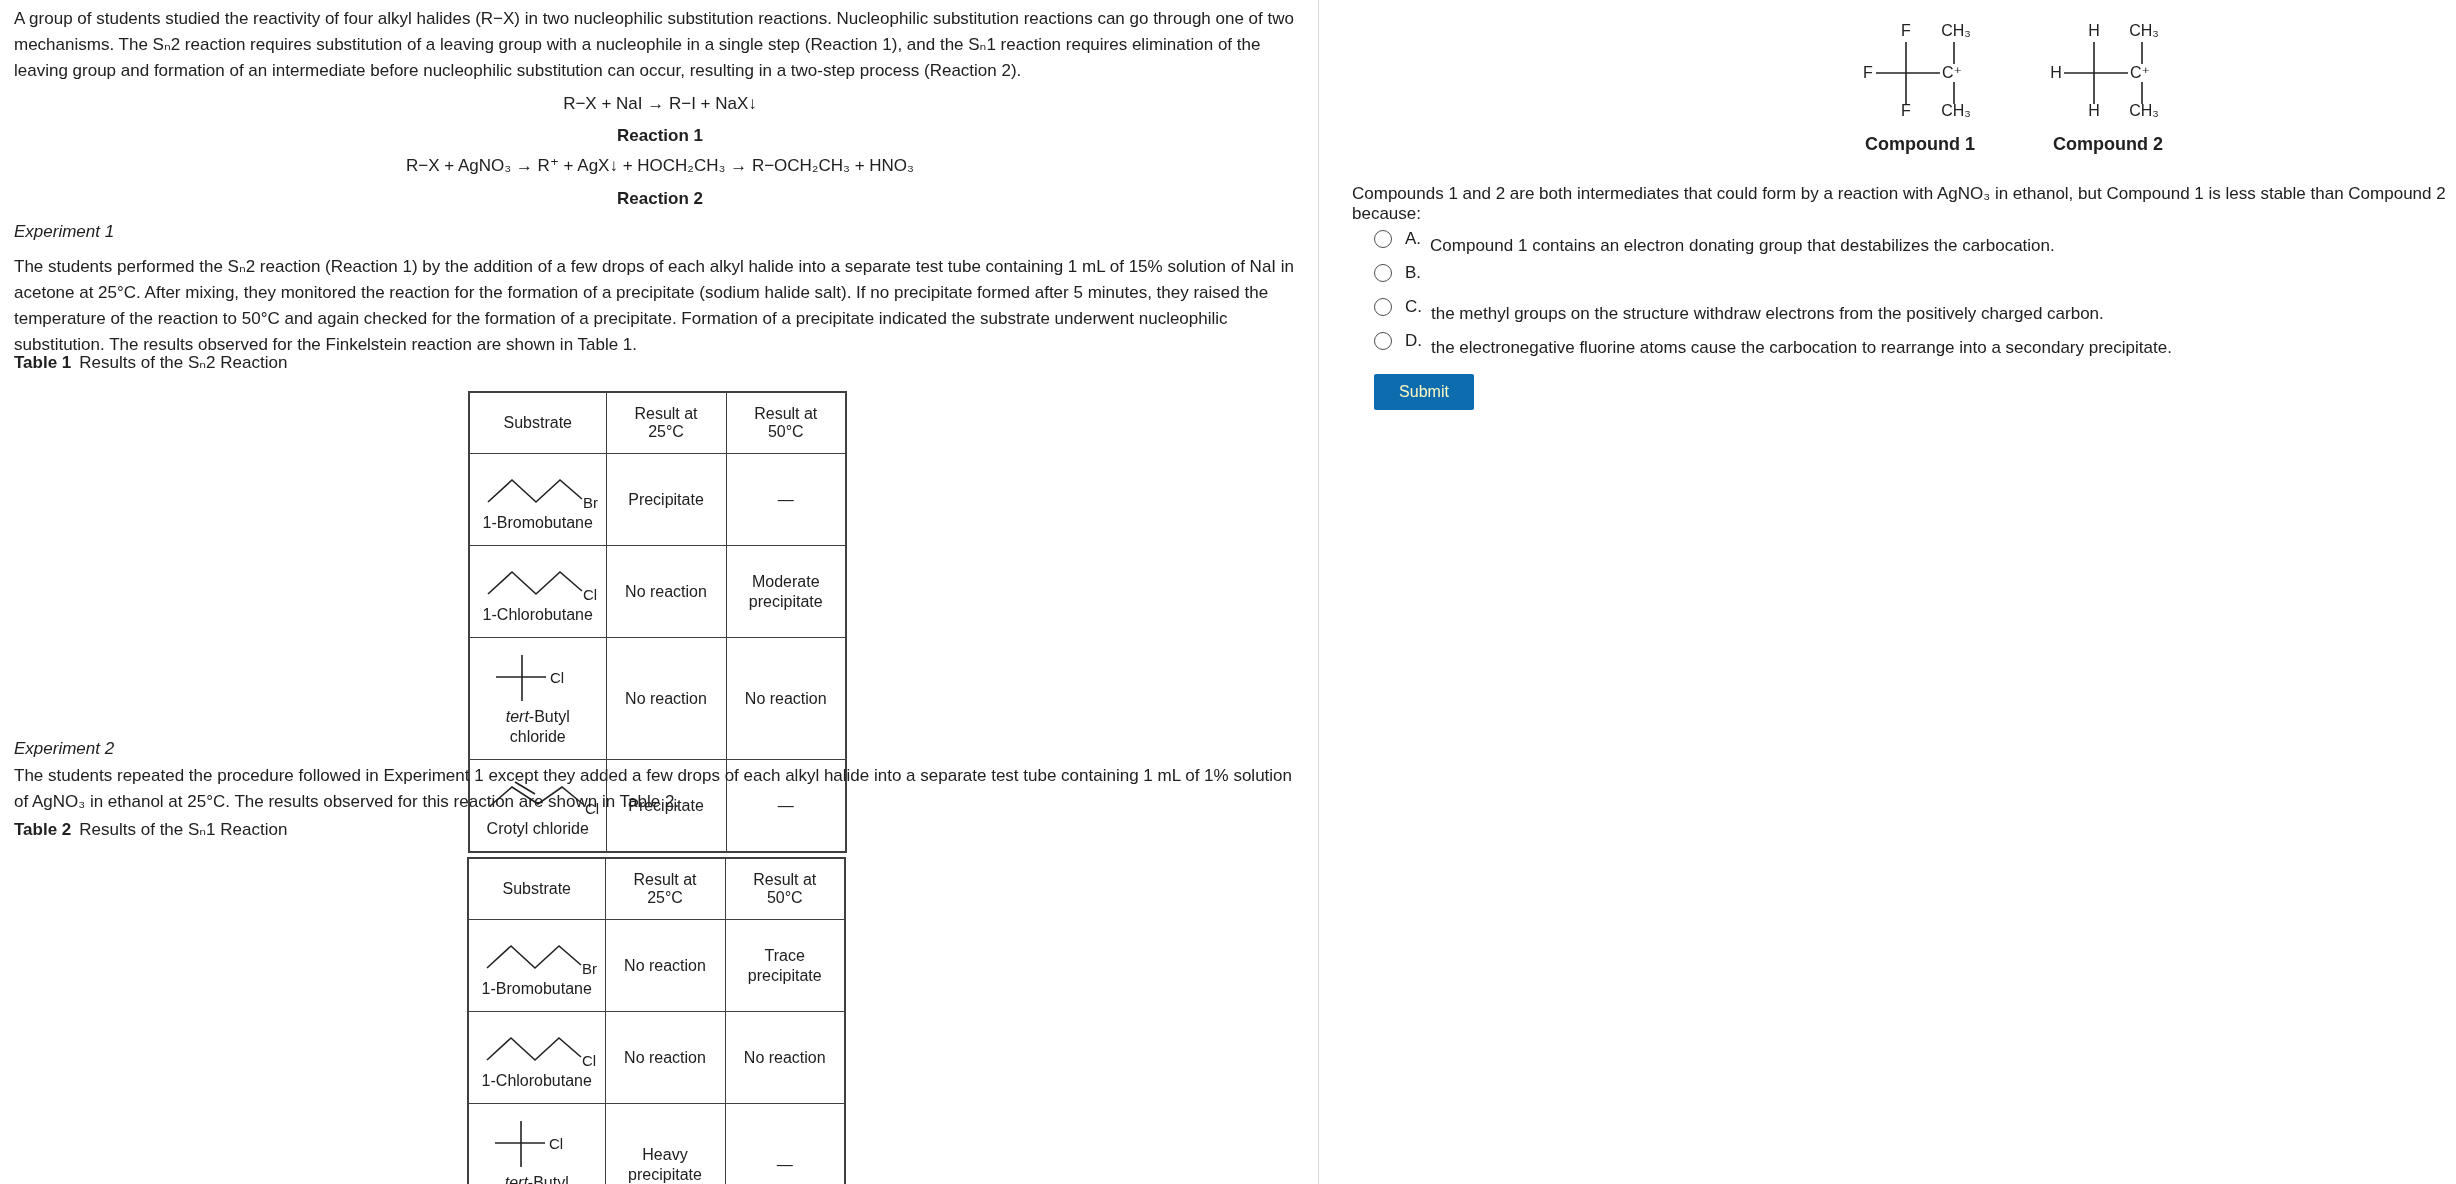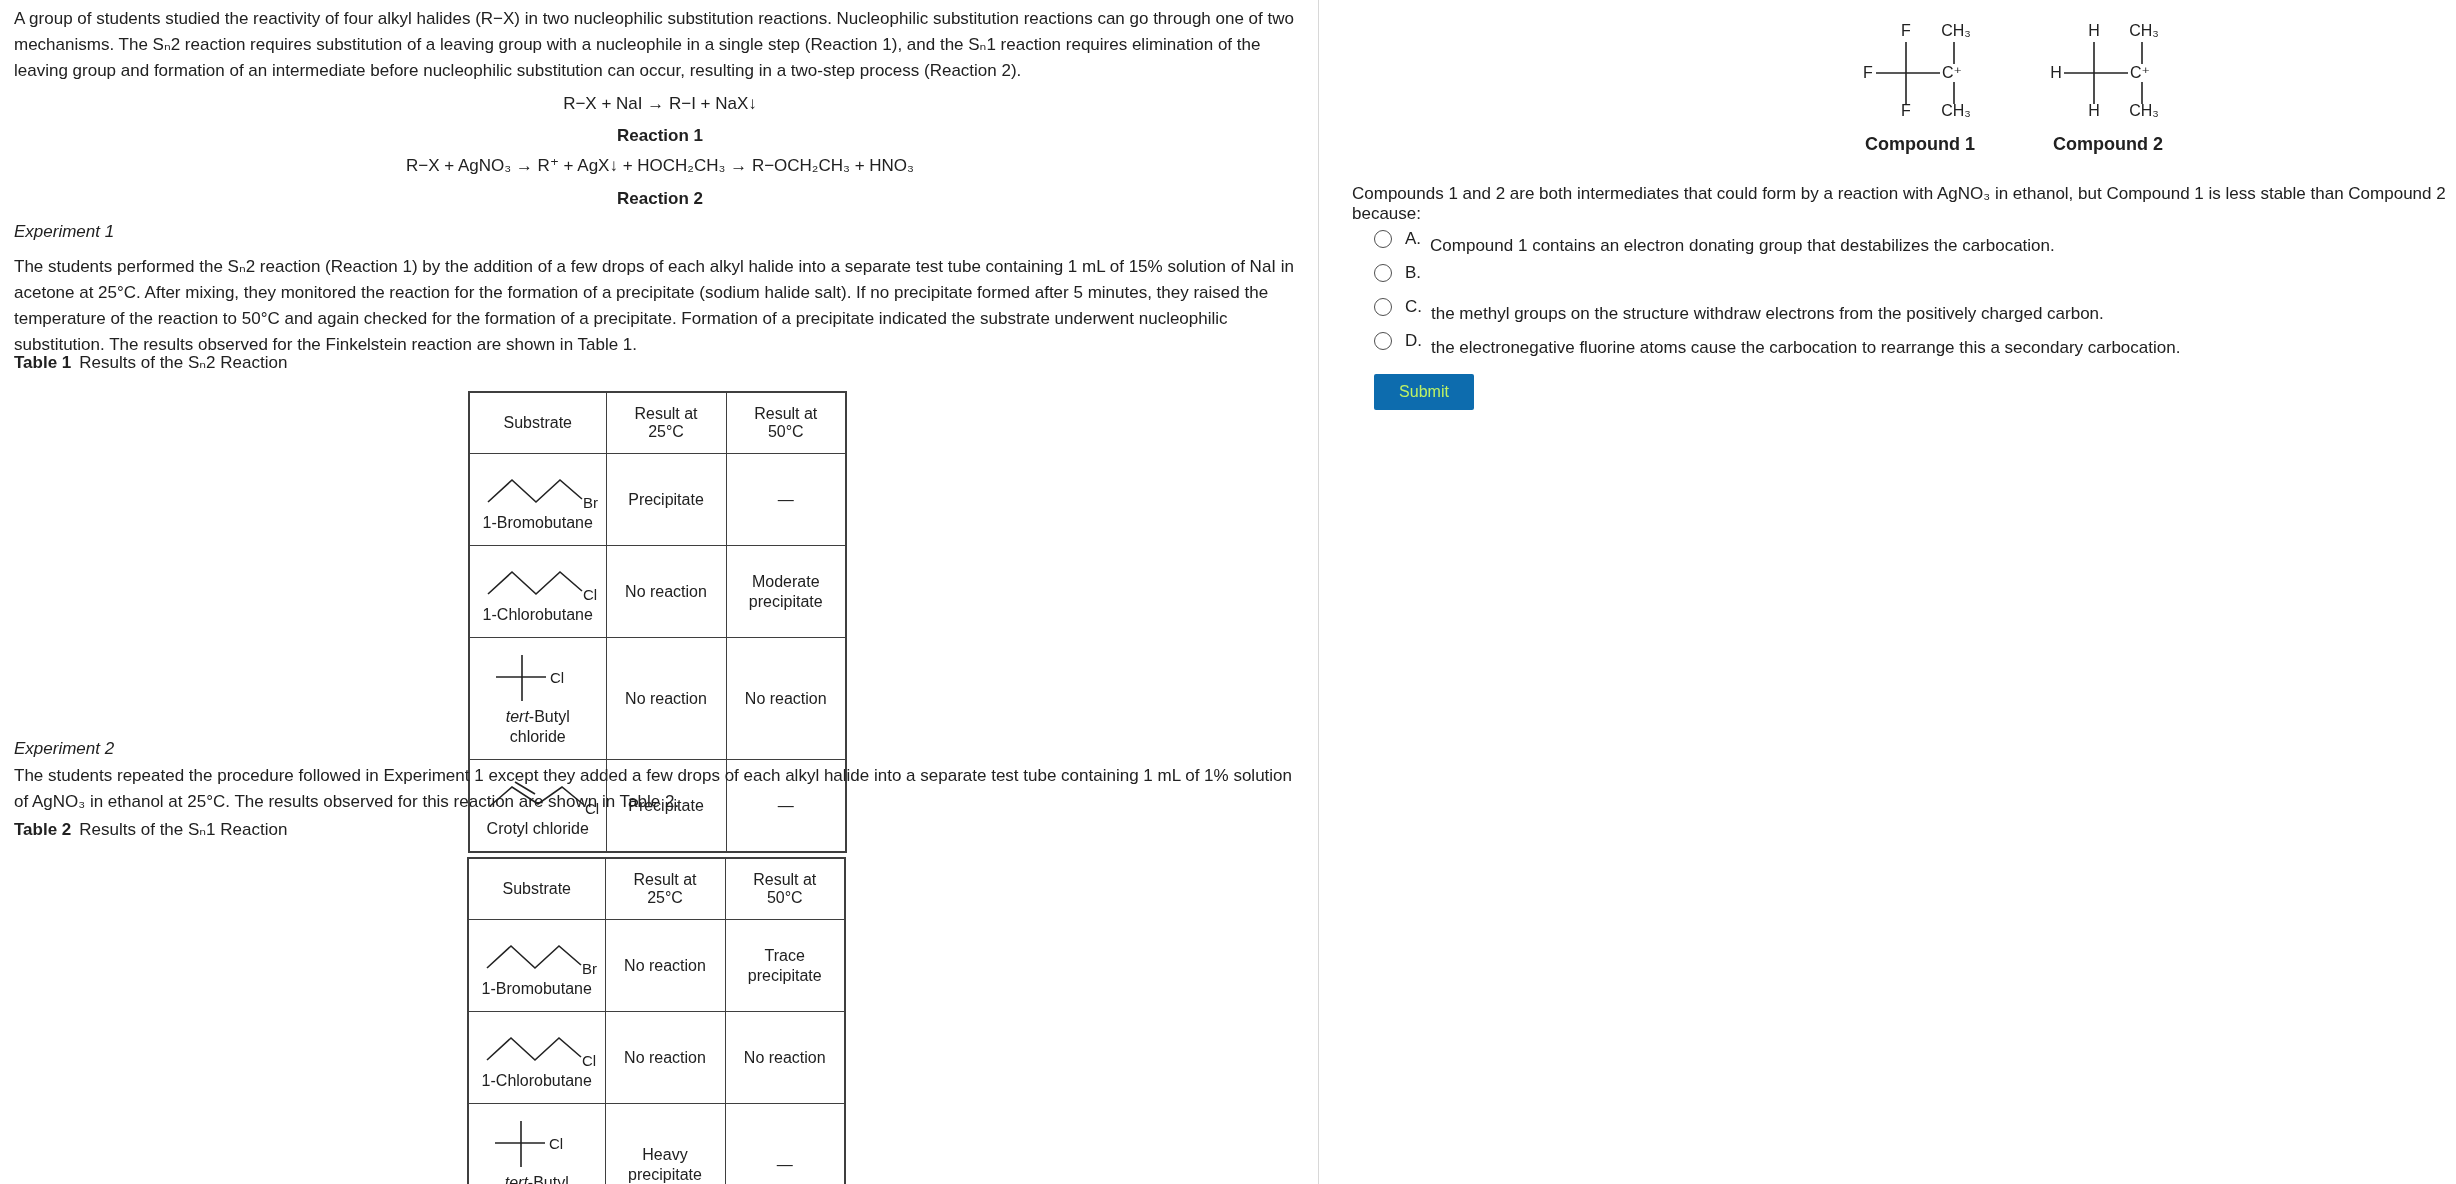--- a/index.html
+++ b/index.html
@@ -248,17 +248,17 @@
     <span class="opt-letter">B.</span>
   </div>
   <div class="option-row">
     <span class="radio"></span>
     <span class="opt-letter">C.</span>
     <span class="opt-text">the methyl groups on the structure withdraw electrons from the positively charged carbon.</span>
   </div>
   <div class="option-row">
     <span class="radio"></span>
     <span class="opt-letter">D.</span>
-    <span class="opt-text">the electronegative fluorine atoms cause the carbocation to rearrange this a secondary carbocation.</span>
-  </div>
-</div>
-
-<button class="abs submit-btn" style="background: rgb(13, 108, 174); color: #bef264;">Submit</button>
+    <span class="opt-text">the electronegative fluorine atoms cause the carbocation to rearrange into a secondary precipitate.</span>
+  </div>
+</div>
+
+<button class="abs submit-btn" style="background: rgb(13, 108, 174); color: #fef9c3;">Submit</button>
 
 </body></html>

